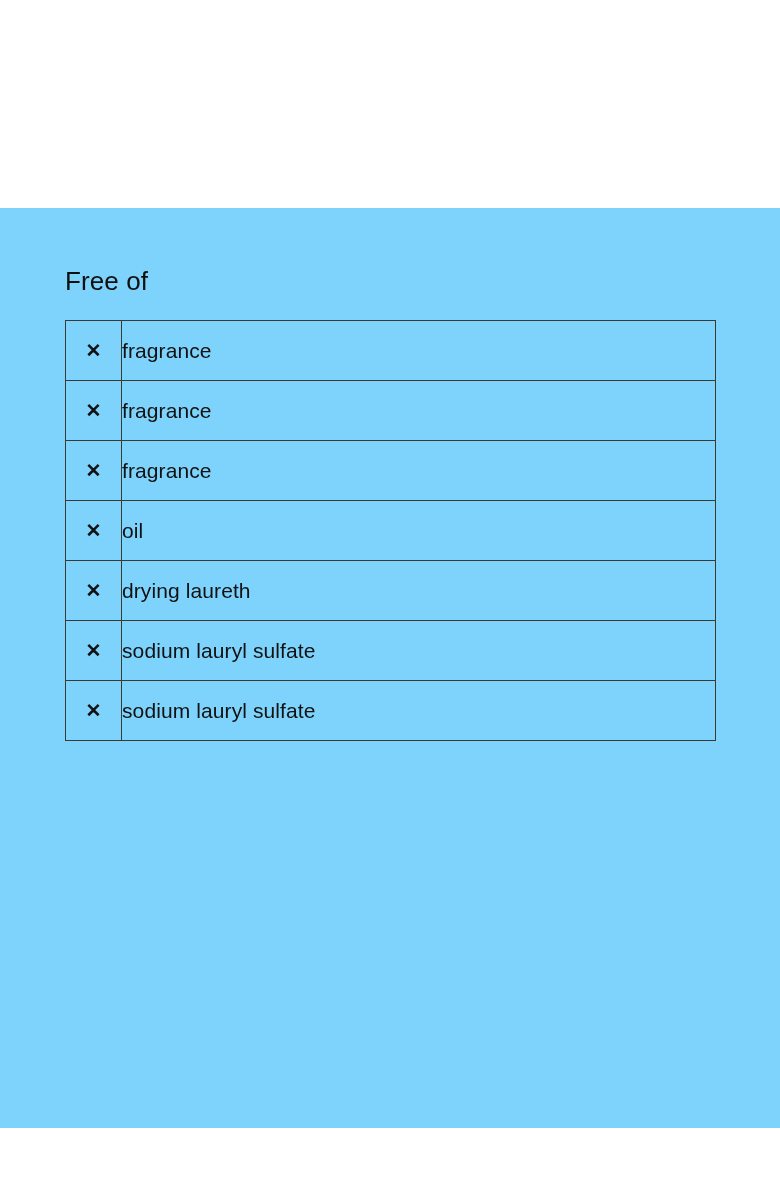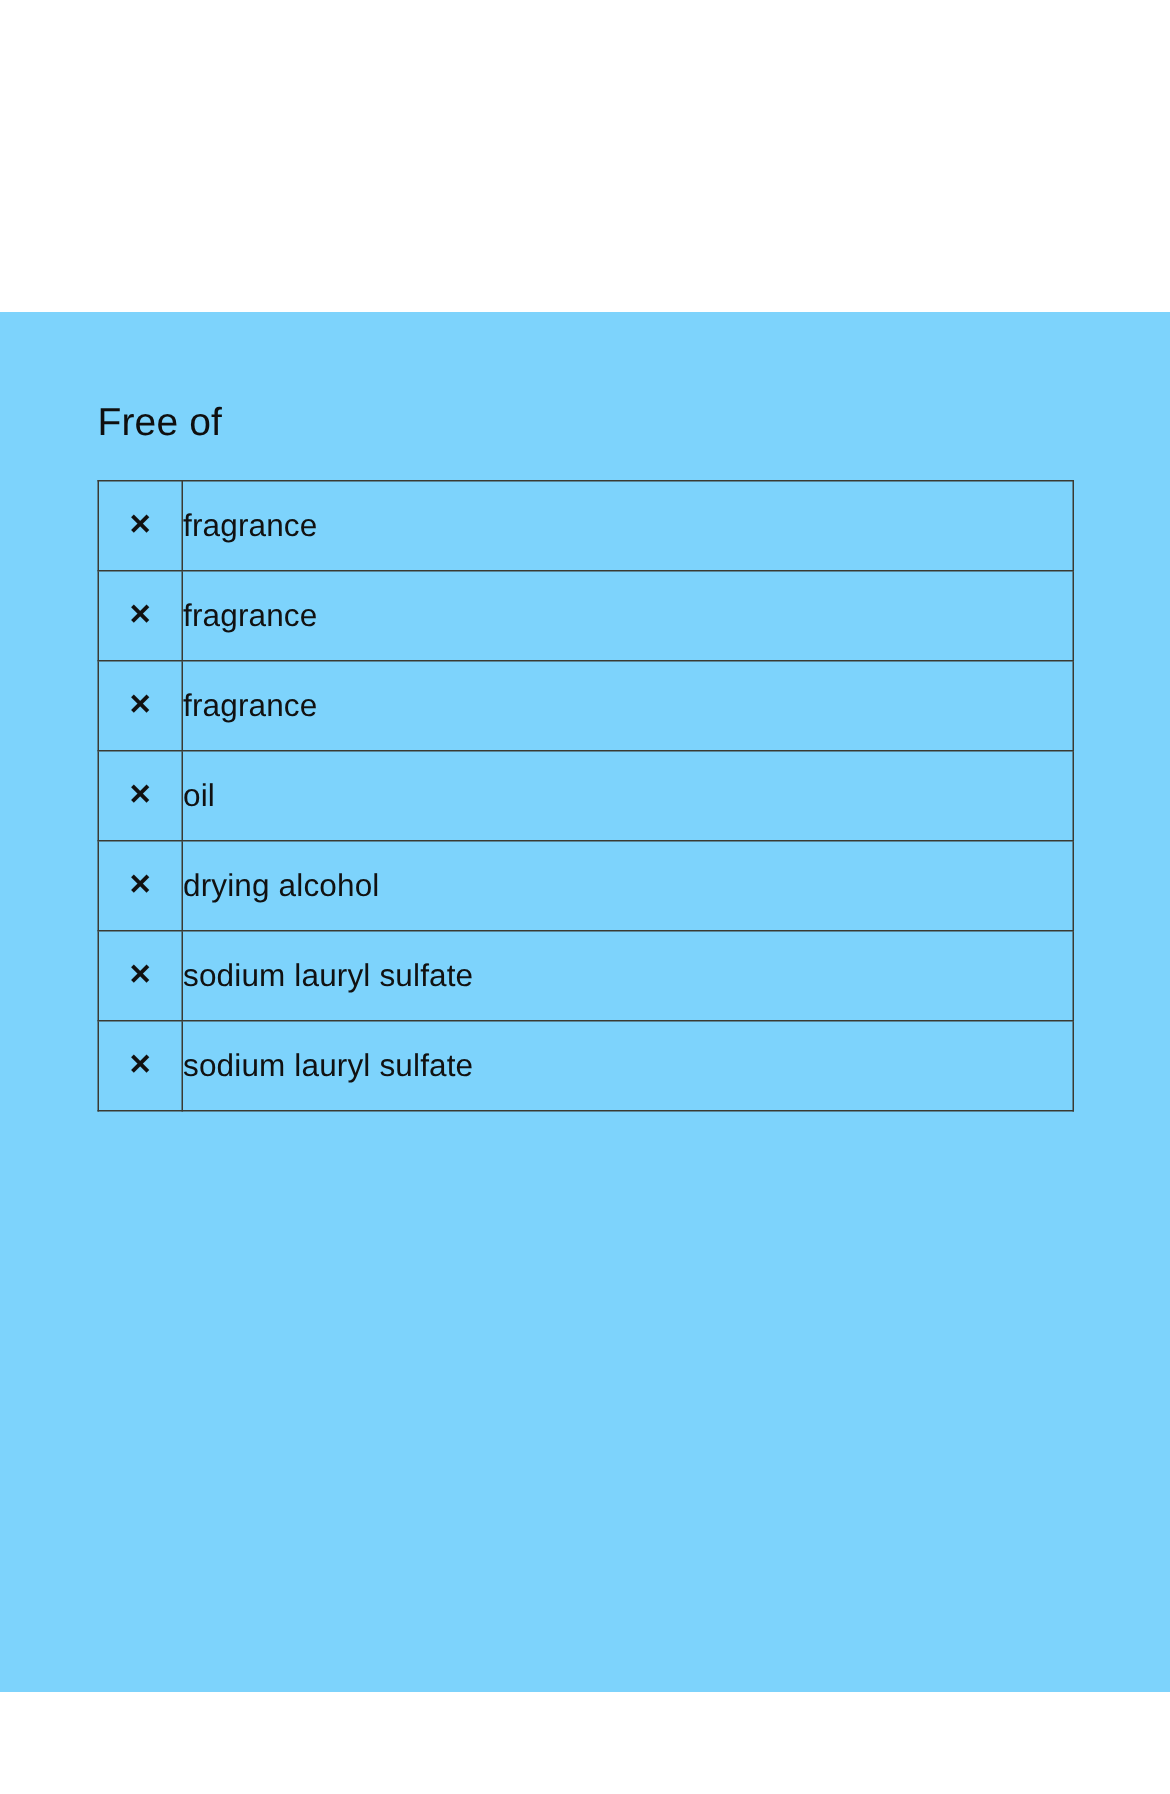--- a/index.html
+++ b/index.html
@@ -102,21 +102,21 @@
         <tr>
           <td class="mark-cell">
             <span class="x-icon">✕</span>
           </td>
           <td class="label-cell">oil</td>
         </tr>
         <tr>
           <td class="mark-cell">
             <span class="x-icon">✕</span>
           </td>
-          <td class="label-cell">drying alcohol</td>
+          <td class="label-cell">drying laureth</td>
         </tr>
         <tr>
           <td class="mark-cell">
             <span class="x-icon">✕</span>
           </td>
           <td class="label-cell">sodium lauryl sulfate</td>
         </tr>
         <tr>
           <td class="mark-cell">
             <span class="x-icon">✕</span>

